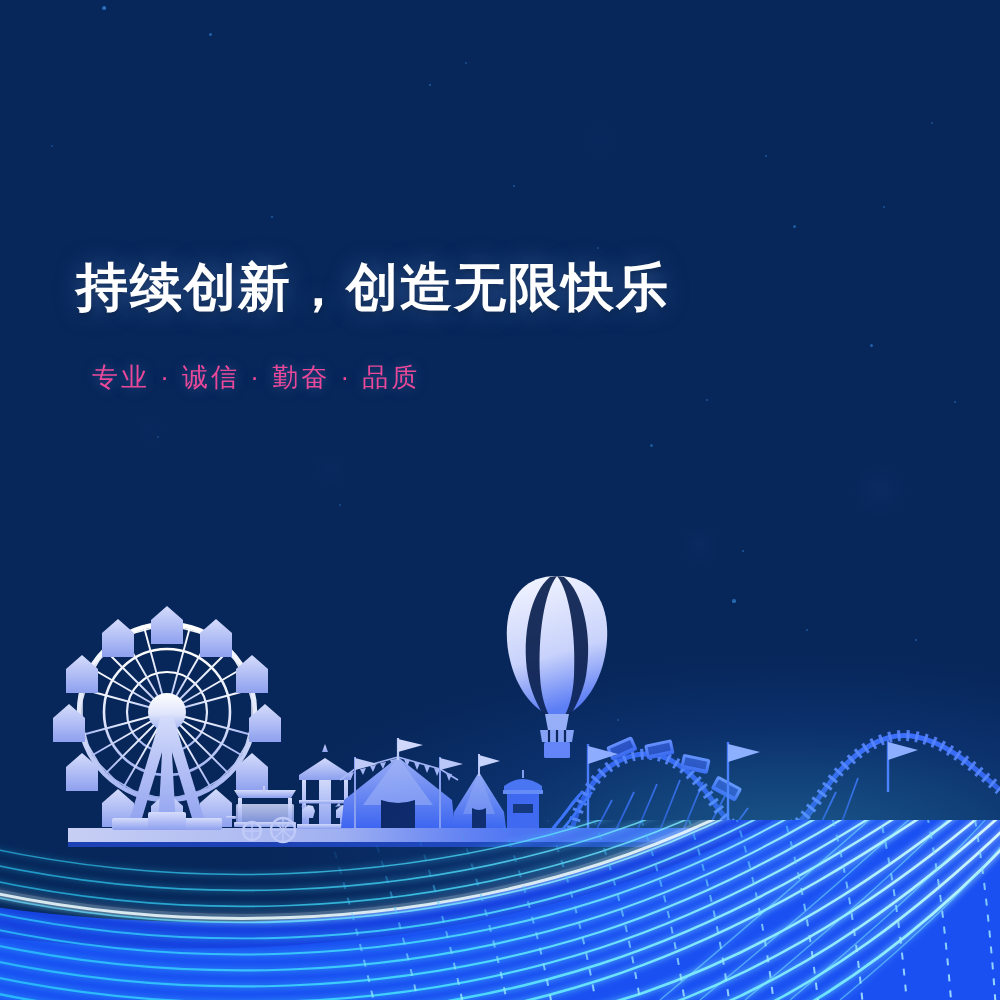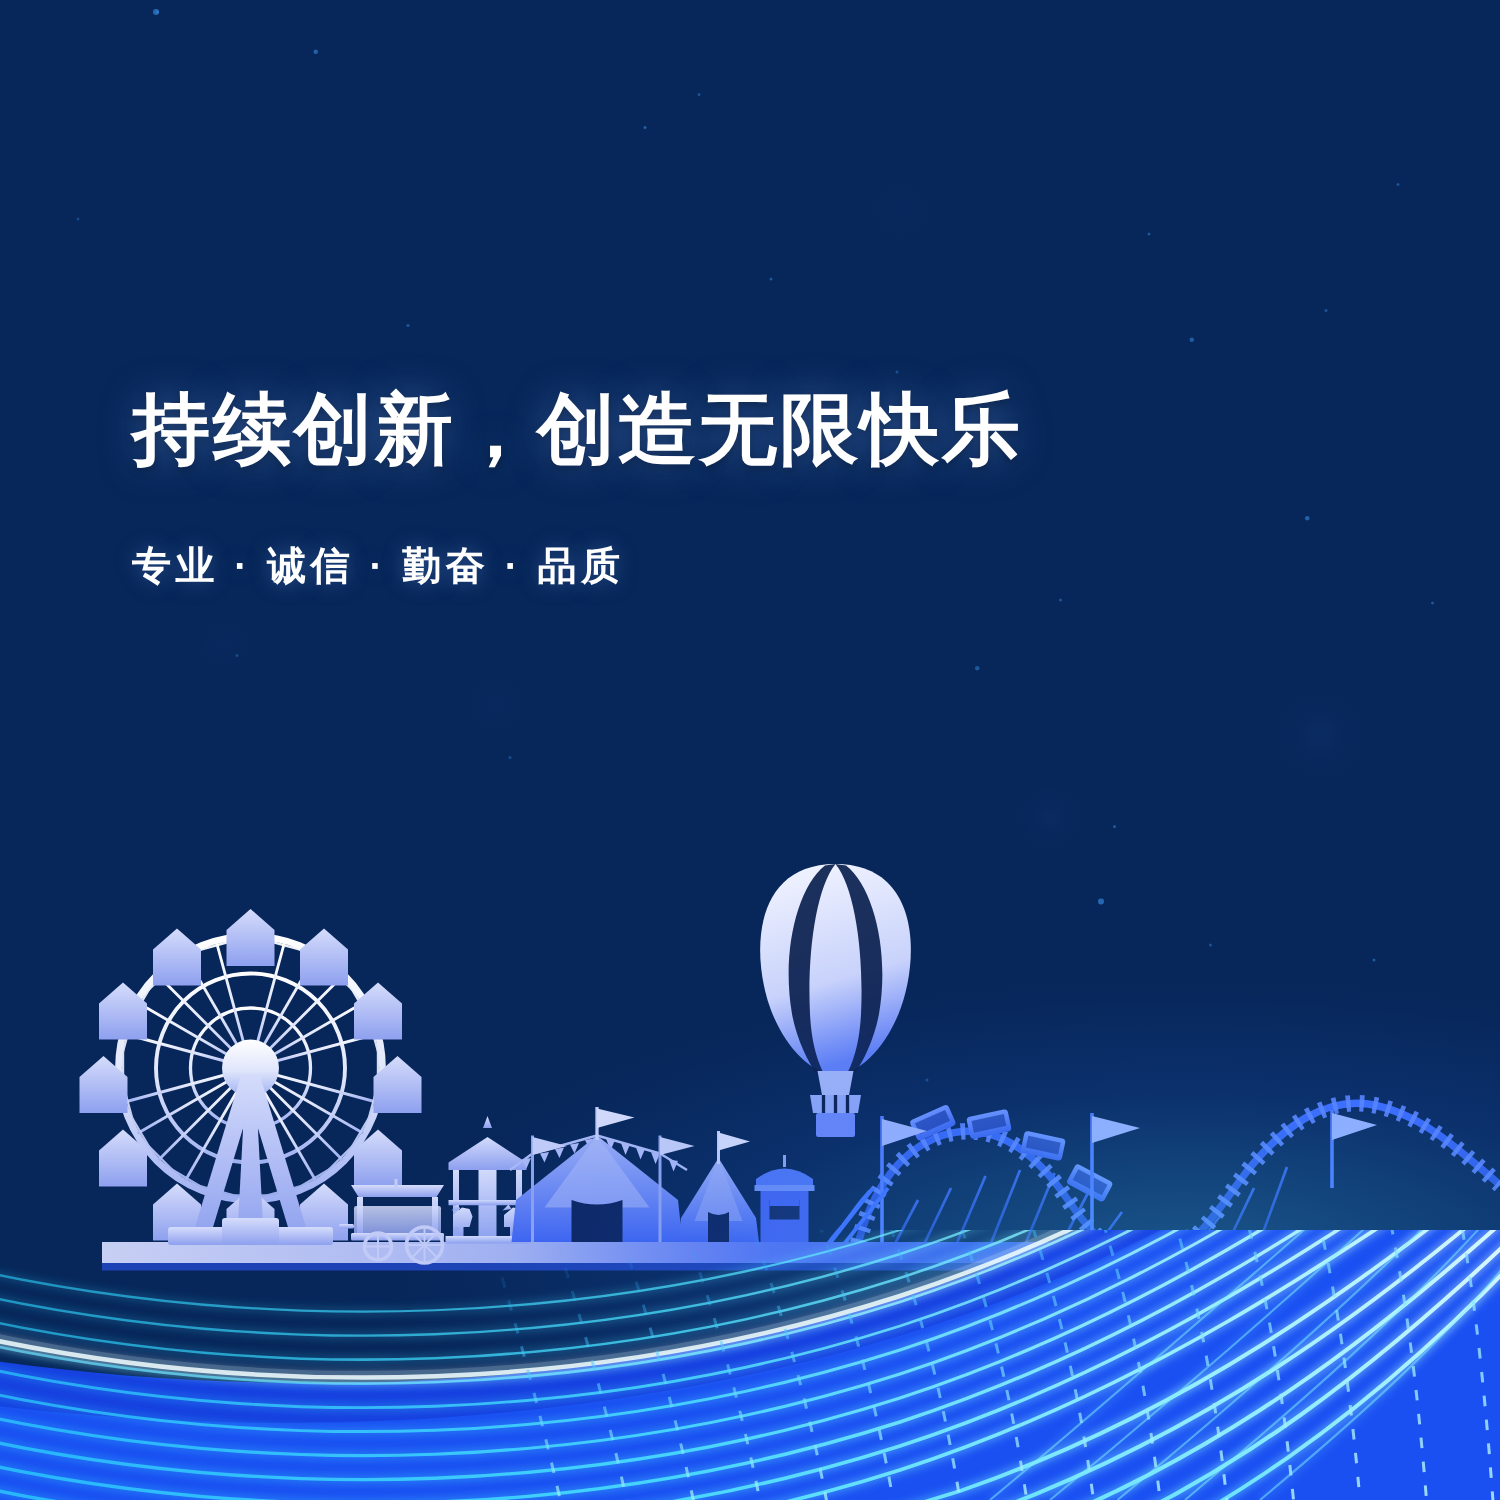--- a/index.html
+++ b/index.html
@@ -19,32 +19,33 @@
       linear-gradient(160deg, #062050 0%, #06245a 28%, #072a63 52%, #072category 60%, #06224f 78%, #041632 100%);
     background-color:#072659;
   }
   
   .stars, .glows { position:absolute; inset:0; pointer-events:none; }
   .star { position:absolute; background:#3d9bf5; border-radius:50%; }
   .glow { position:absolute; border-radius:50%;
           background:radial-gradient(circle, rgba(60,120,225,0.22) 0%, rgba(60,120,225,0.0) 70%); }
 
   
-  .text-block { position:absolute; left:88px; top:258px; z-index:40; }
+  .text-block { position:absolute; left:76px; top:258px; z-index:40; }
   .headline {
     font-size:52px; font-weight:bold; color:#ffffff;
     letter-spacing:2px; line-height:1.12;
     white-space:nowrap;
     text-shadow:0 0 26px rgba(120,175,255,0.40), 0 2px 6px rgba(0,0,0,0.35);
   }
   .subline {
     margin-top:44px;
-    font-size:26px; font-weight:bold; color:#ffffff;
+    font-size:26px; font-weight:normal; color:#ec4899;
     letter-spacing:3px; white-space:nowrap;
     text-shadow:0 0 14px rgba(120,175,255,0.35);
+    margin-left:16px;
   }
 
   
   .layer { position:absolute; left:0; top:0; width:1000px; height:1000px; }
   #coaster-layer { z-index:10; }
   #park-layer    { z-index:20; }
   #ground-layer  { z-index:15; }
   #wave-layer    { z-index:30; }
   #wave-glow {
     position:absolute; z-index:29; left:-60px; top:640px;

